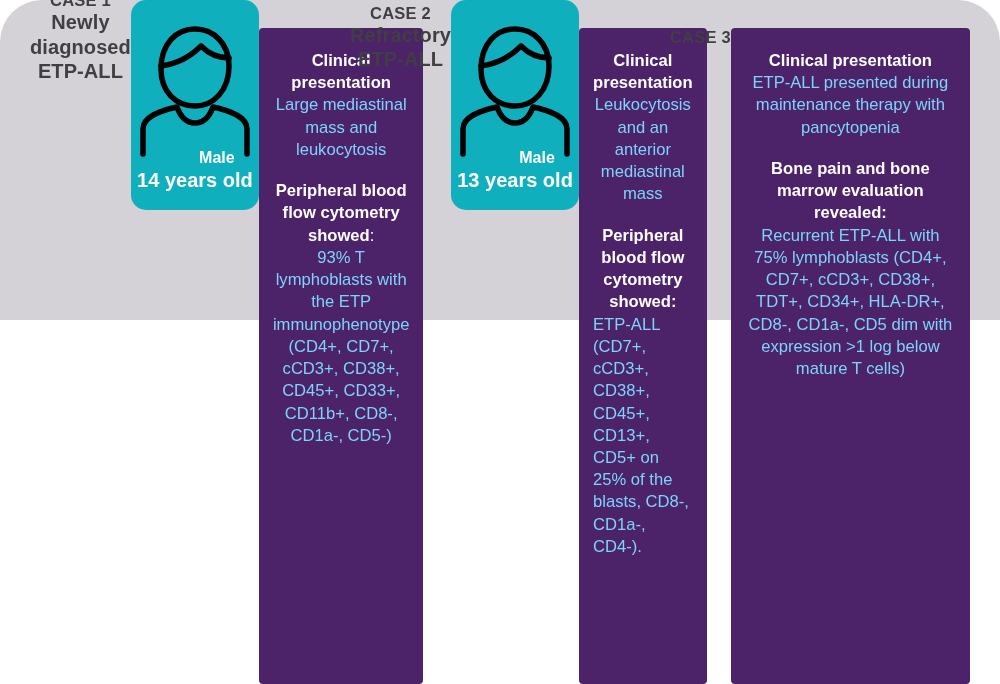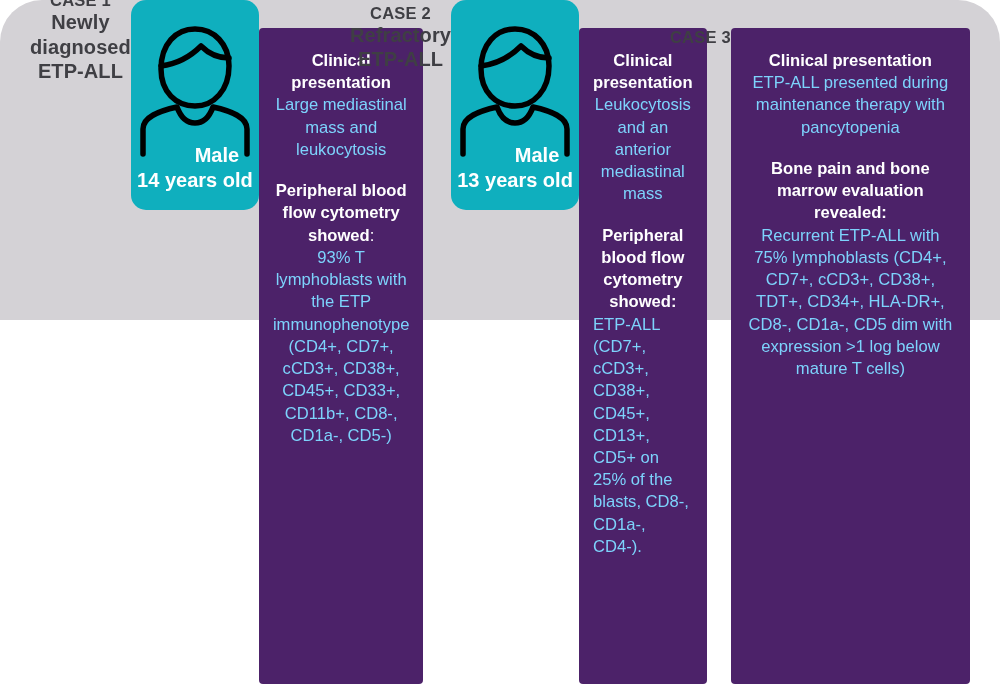--- a/index.html
+++ b/index.html
@@ -66,21 +66,21 @@
   }
   .person-icon{display:block;}
   .demographics{
     position:absolute;
     left:0;right:0;
     bottom:16px;
     text-align:center;
     color:#ffffff;
     line-height:1.28;
   }
-  .demo-sex{font-size:20px;font-weight:bold;padding-left:44px;}
+  .demo-sex{font-size:16px;font-weight:bold;padding-left:44px;}
   .demo-age{font-size:20px;font-weight:bold;}
   
   .purple-panel{
     margin-top:28px;
     background:#4C2269;
     border-radius:4px;
     flex:1;
     color:#ffffff;
     padding:22px 14px 16px 14px;
     box-sizing:border-box;

